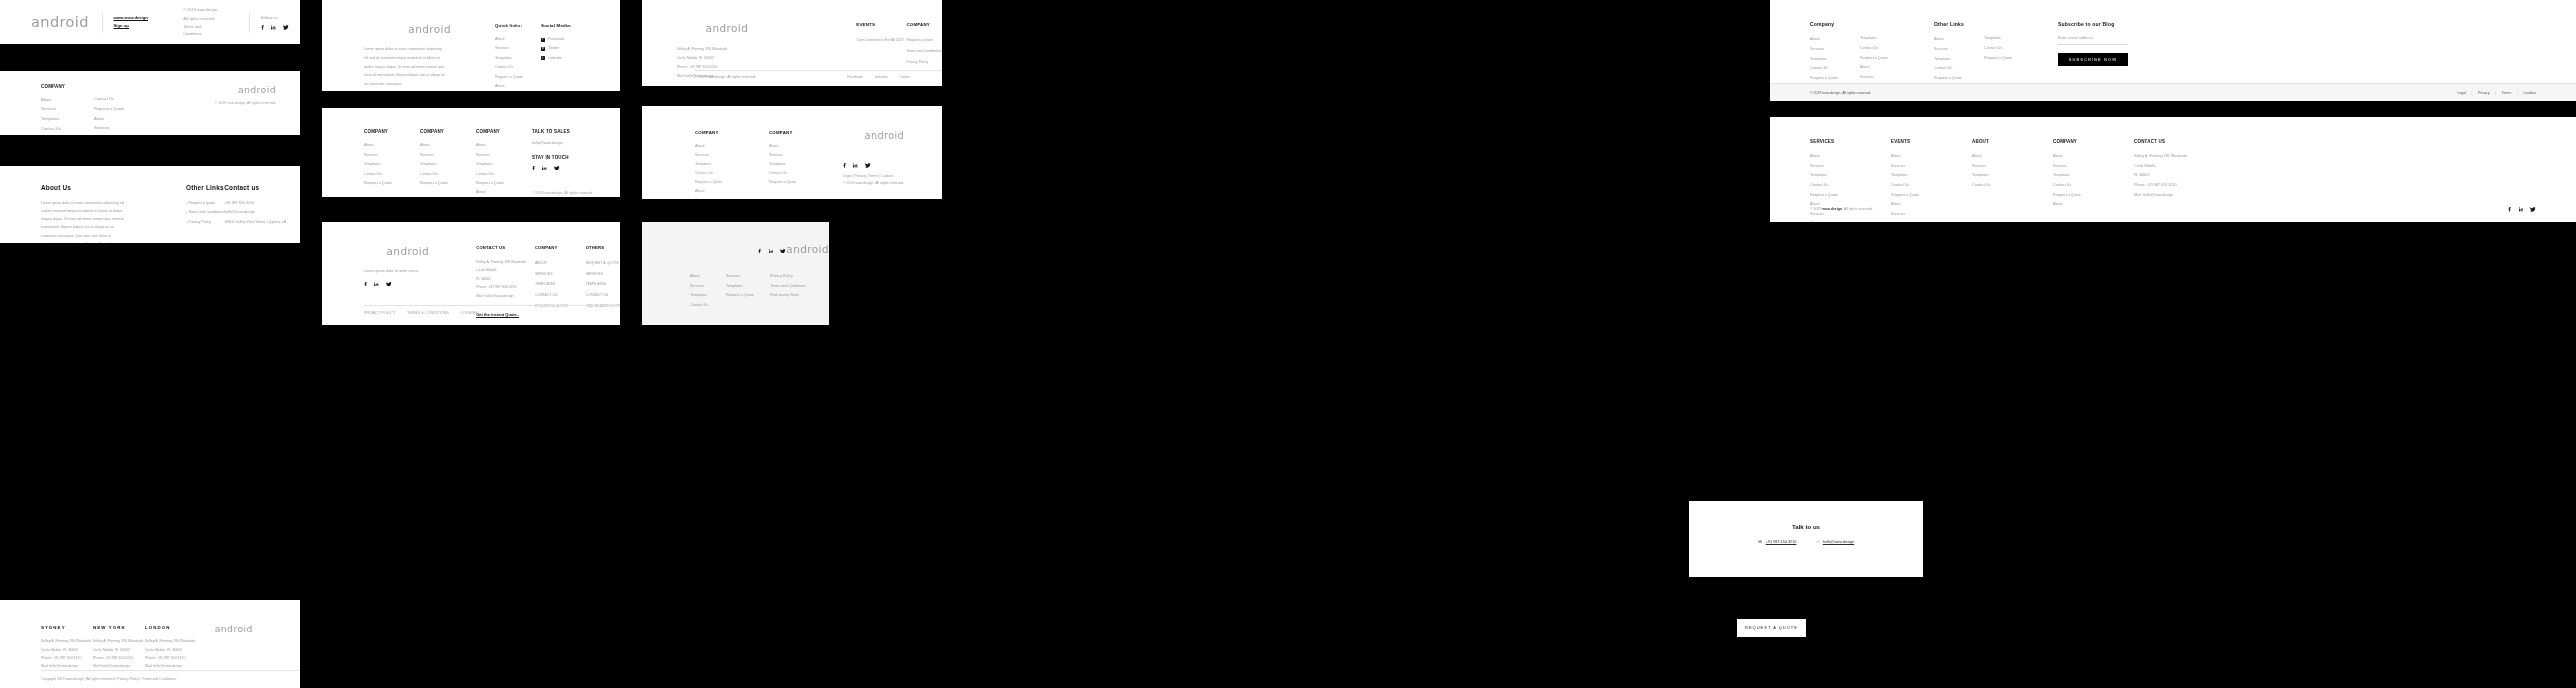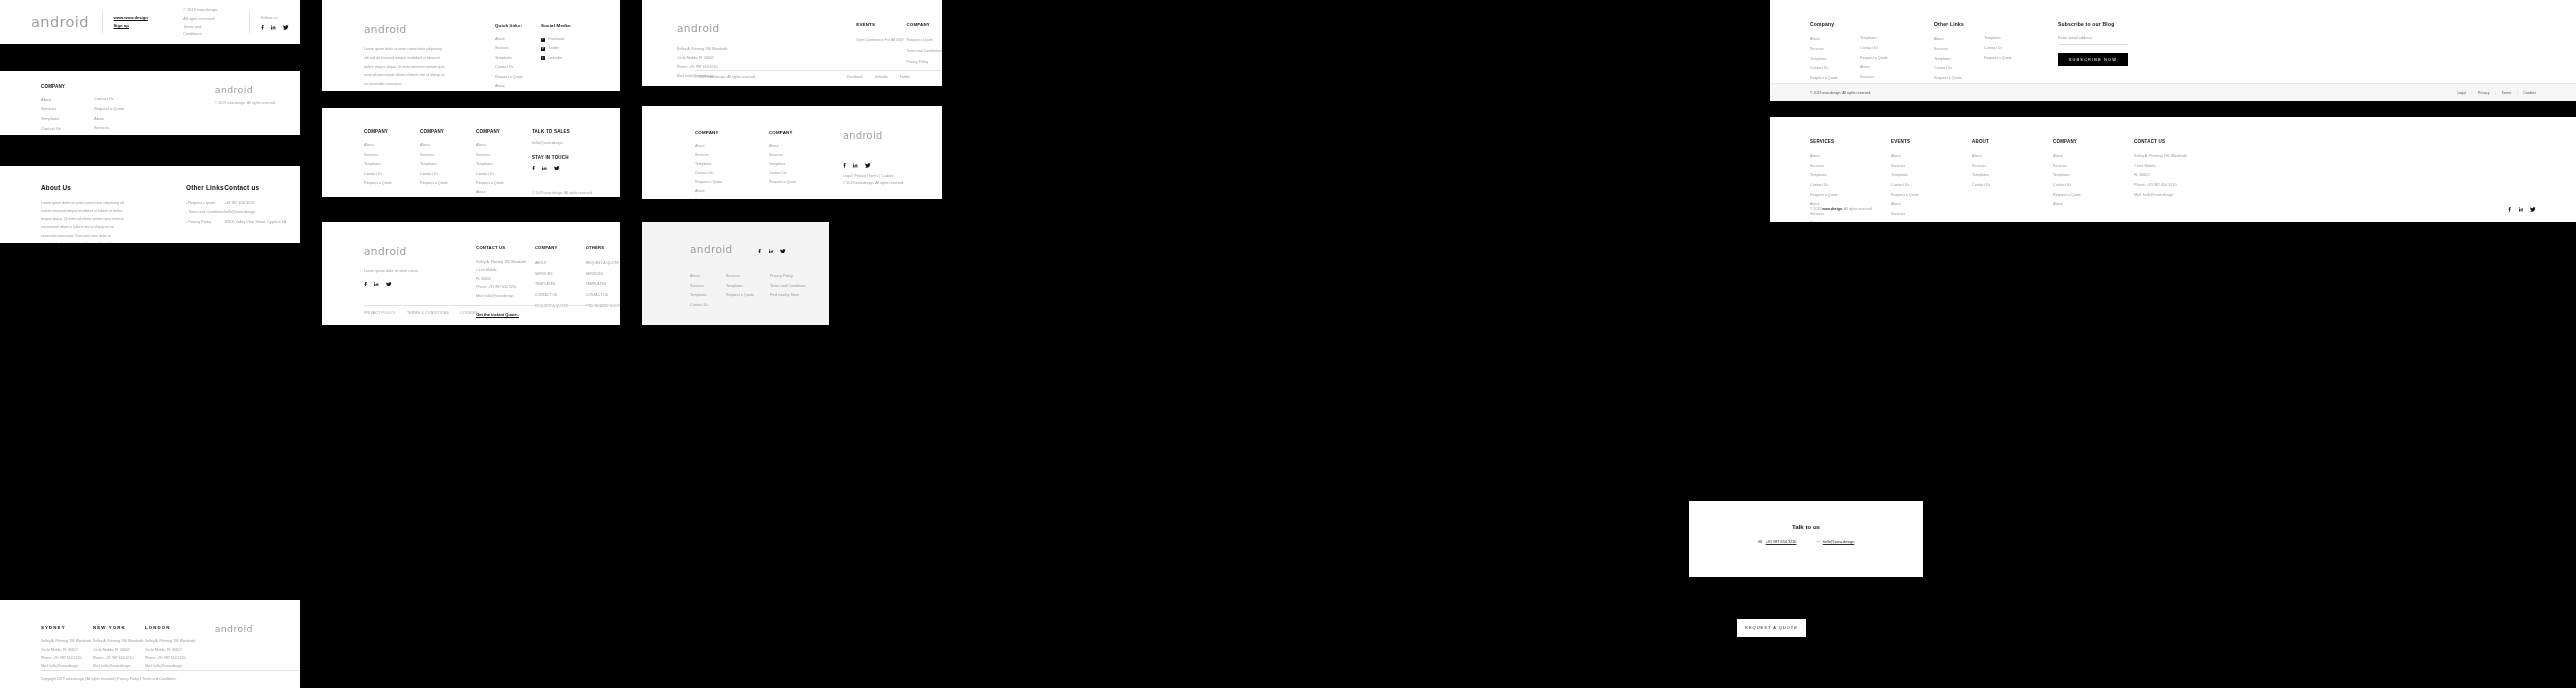--- a/index.html
+++ b/index.html
@@ -19,20 +19,21 @@
     font-family: "Liberation Sans", sans-serif;
   }
   .hd-cap { text-transform: uppercase; }
   .lk { color: #9a9a9a; font-weight: 400; white-space: nowrap; }
   .body-txt { color: #9a9a9a; line-height: 1.85; }
   .muted { color: #a3a3a3; }
 
   .logo {
     color: #9e9e9e; font-weight: 400; letter-spacing: 0.4px;
     font-family: "DejaVu Sans", sans-serif;
+    text-align: right;
   }
 
   .soc { display: flex; gap: 7.3px; align-items: center; color: #111; }
   .soc svg { display: block; }
 
   .rule { background: #e2e2e2; height: 0.8px; width: 100%; }
   .vrule { background: #e2e2e2; width: 0.8px; }
 
   .col { display: flex; flex-direction: column; }
 

